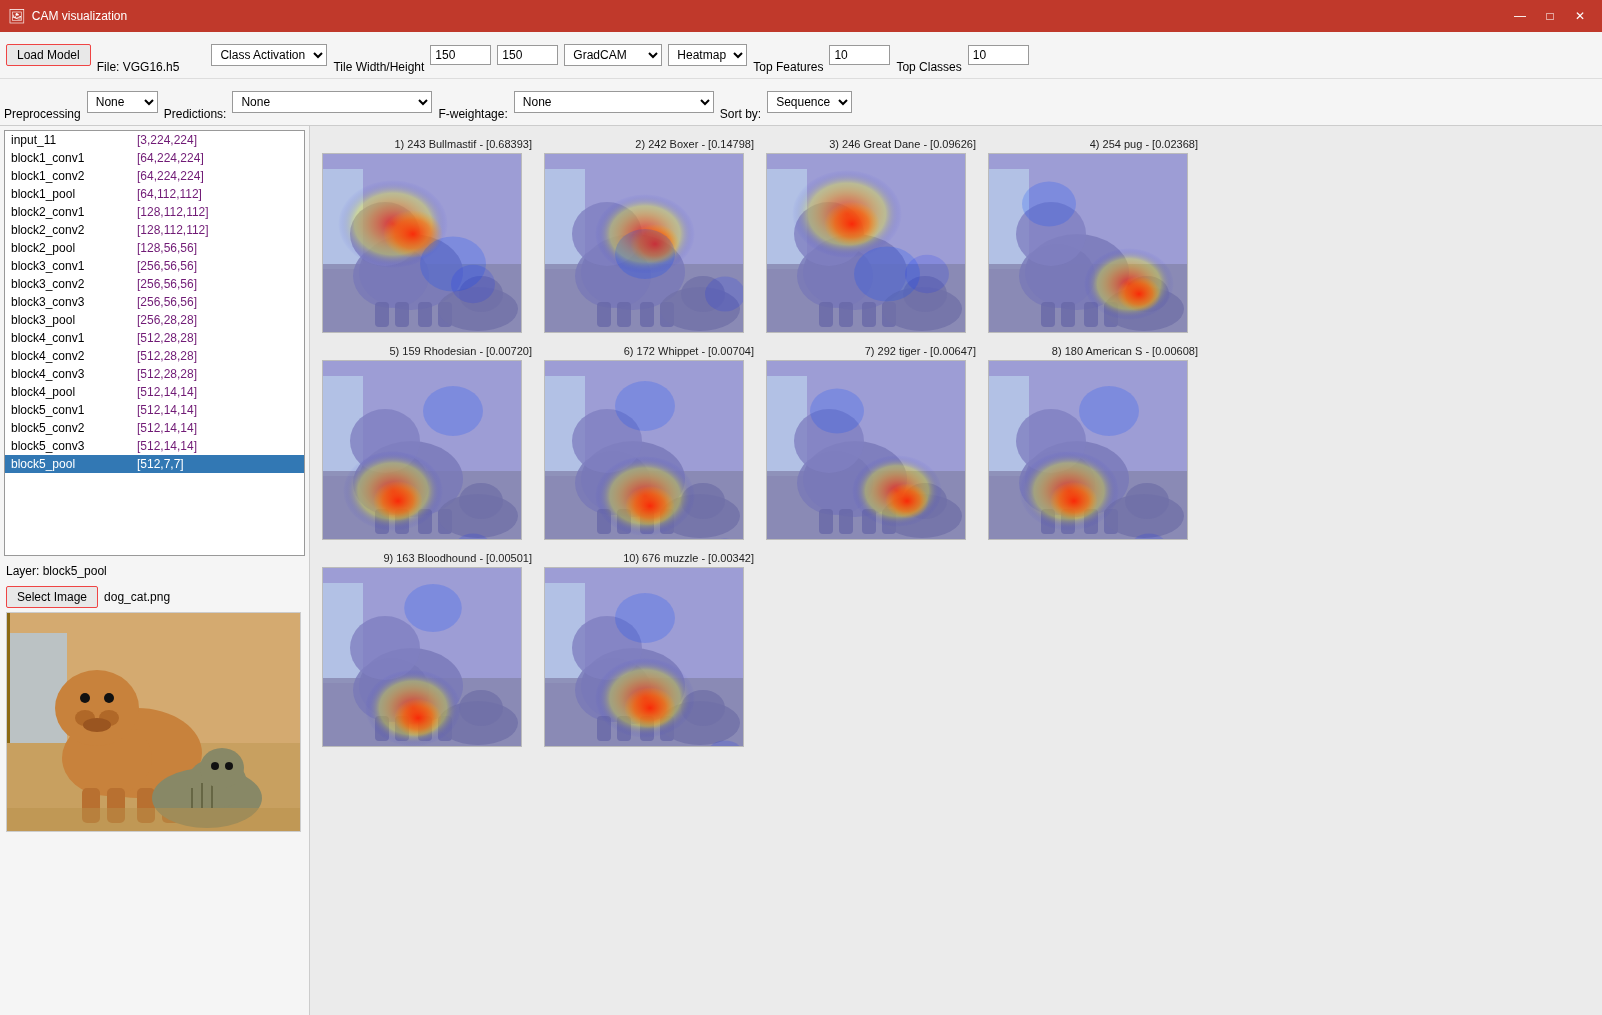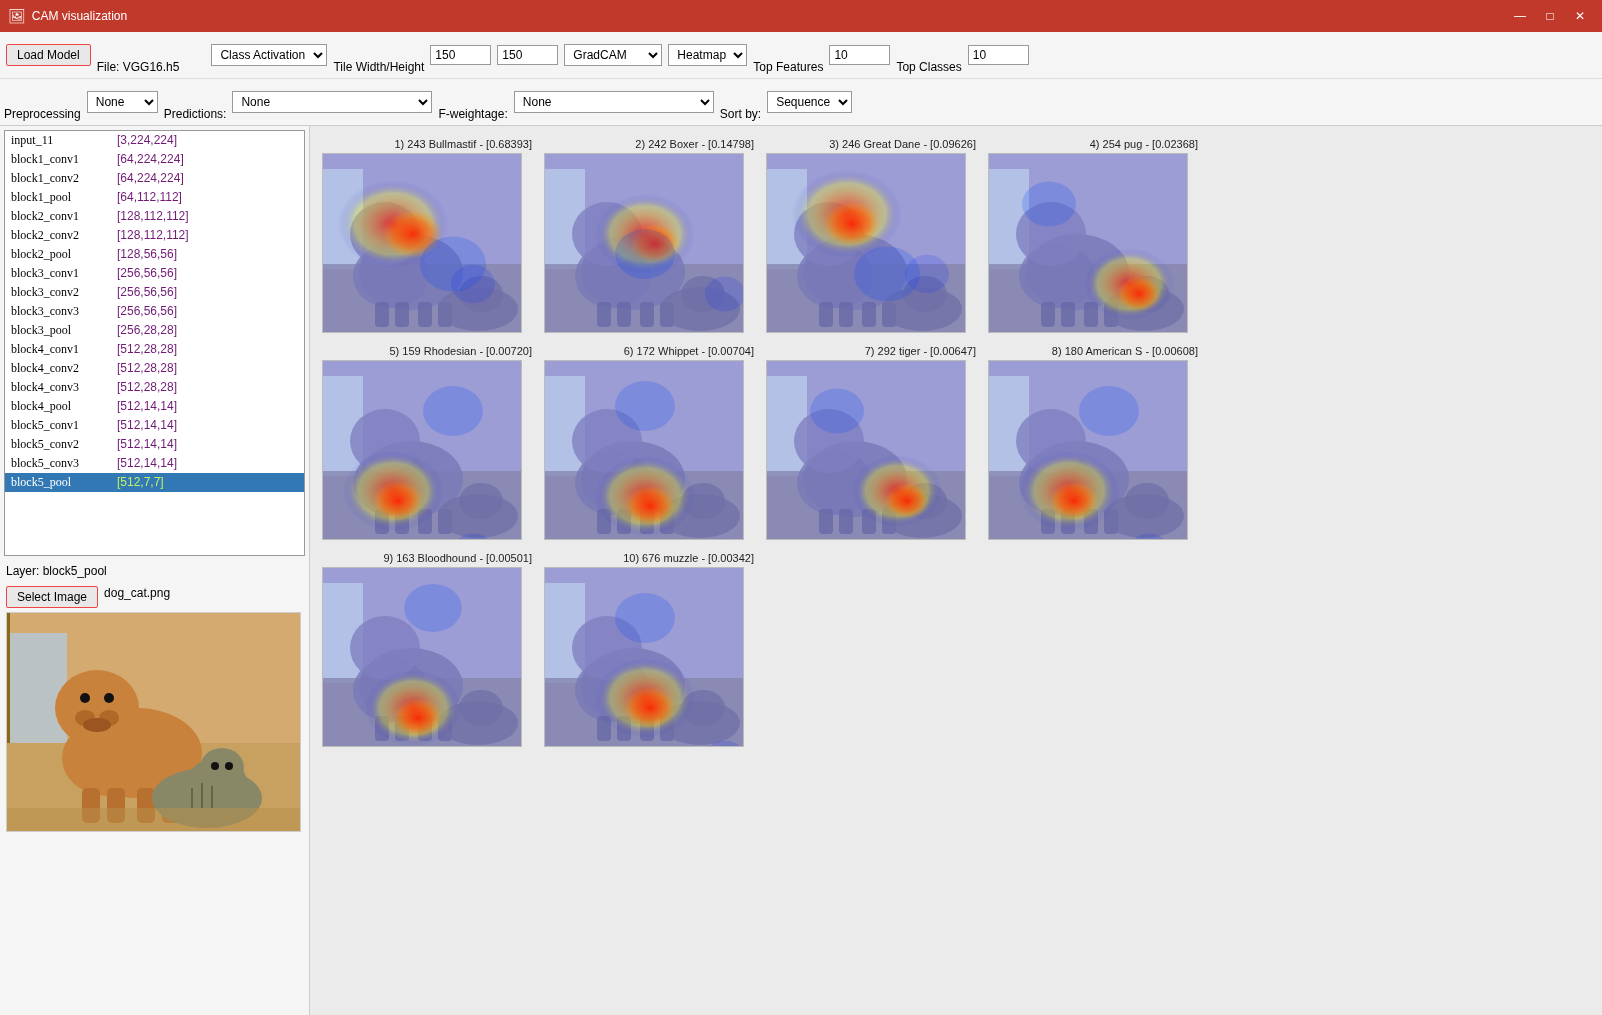--- a/index.html
+++ b/index.html
@@ -93,29 +93,29 @@
       margin: 4px;
       background: white;
     }
     .layer-row {
       display: flex;
       padding: 2px 6px;
       cursor: pointer;
       white-space: nowrap;
     }
     .layer-row.selected { background: #3278b4; color: white; }
-    .layer-name { width: 106px; font-size: 12px; font-family: Liberation Serif, serif; }
+    .layer-name { width: 126px; font-size: 12px; }
     .layer-shape { font-size: 12px; color: #701a75; }
-    .layer-row.selected .layer-shape { color: #bef264; }
+    .layer-row.selected .layer-shape { color: #ffffff; }
 
     .layer-info { padding: 4px 6px; font-size: 12px; }
 
     .select-image-row {
       display: flex;
-      align-items: flex-start;
+      align-items: center;
       padding: 4px 6px;
       gap: 6px;
     }
 
     .preview-container {
       margin: 0 6px 6px 6px;
       flex: 1;
       overflow: hidden;
     }
 

